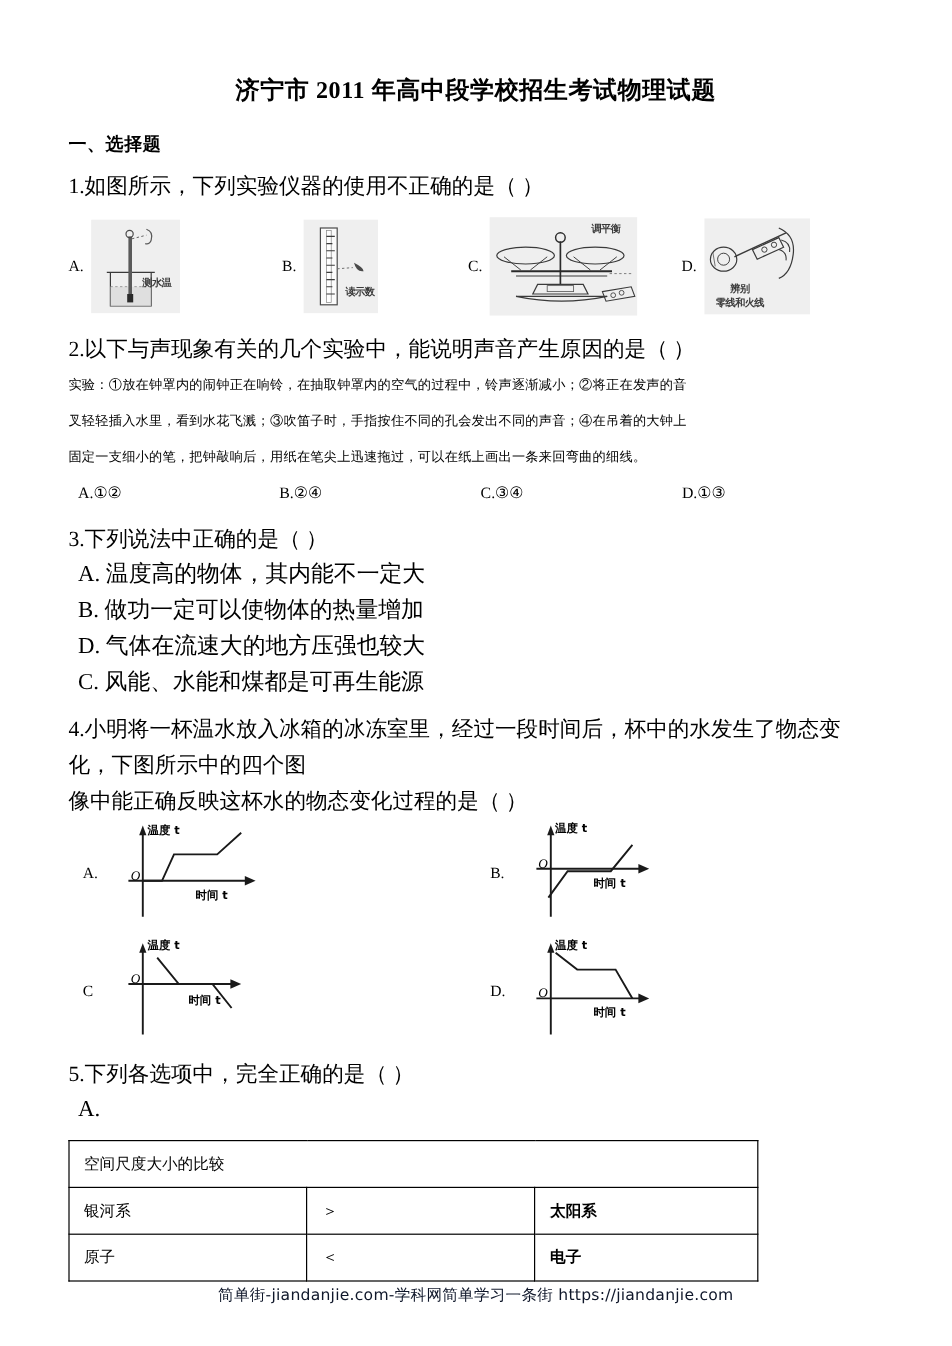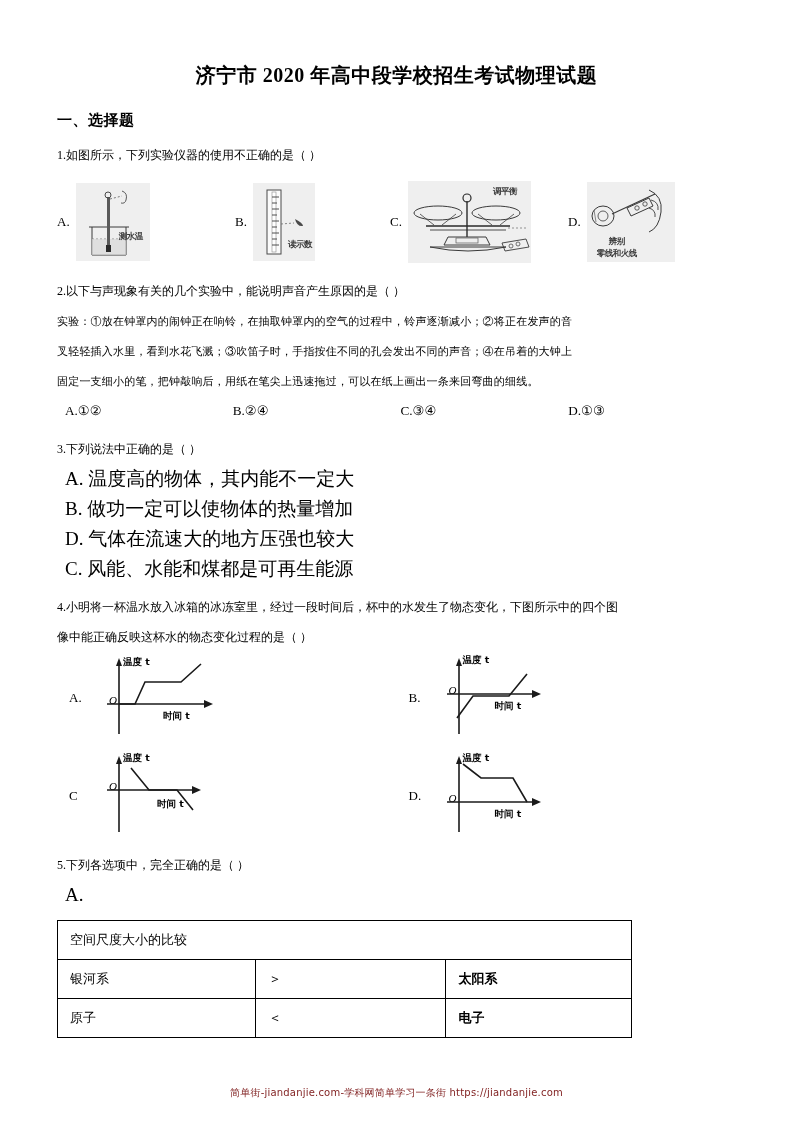--- a/index.html
+++ b/index.html
@@ -40,21 +40,21 @@
   .q-text {
     font-size: 11px;
     line-height: 30px;
     margin: 0;
     letter-spacing: 0.2px;
   }
   .q-block {
     margin-top: 8px;
   }
   .q-stem {
-    font-size: 12px;
+    font-size: 18px;
     line-height: 30px;
     margin: 0;
   }
   .opt-line {
     font-size: 19px;
     line-height: 30px;
     margin: 0;
     padding-left: 8px;
   }
   
@@ -154,34 +154,34 @@
     vertical-align: middle;
   }
   td.col-a { width: 200px; }
   td.col-b { width: 190px; }
   td.col-c { width: 185px; font-weight: bold; }
 
   .footer {
     position: absolute;
     left: 0;
     right: 0;
-    bottom: 22px;
+    bottom: 34px;
     text-align: center;
-    font-size: 10px;
-    color: #7f1d1d;
+    font-size: 13px;
+    color: #0f172a;
     font-family: "DejaVu Sans", sans-serif;
     letter-spacing: 0.2px;
   }
 </style>
 </head>
 <body>
 
 <div class="page">
 
-  <h1 class="doc-title">济宁市 2020 年高中段学校招生考试物理试题</h1>
+  <h1 class="doc-title">济宁市 2011 年高中段学校招生考试物理试题</h1>
 
   <div class="section-heading">一、选择题</div>
 
   <div class="q-block">
     <p class="q-stem">1.如图所示，下列实验仪器的使用不正确的是（      ）</p>
 
     <div class="fig-row-q1">
 
       <div class="fig-cell" style="width:178px;">
         <span class="fig-label">A.</span>

